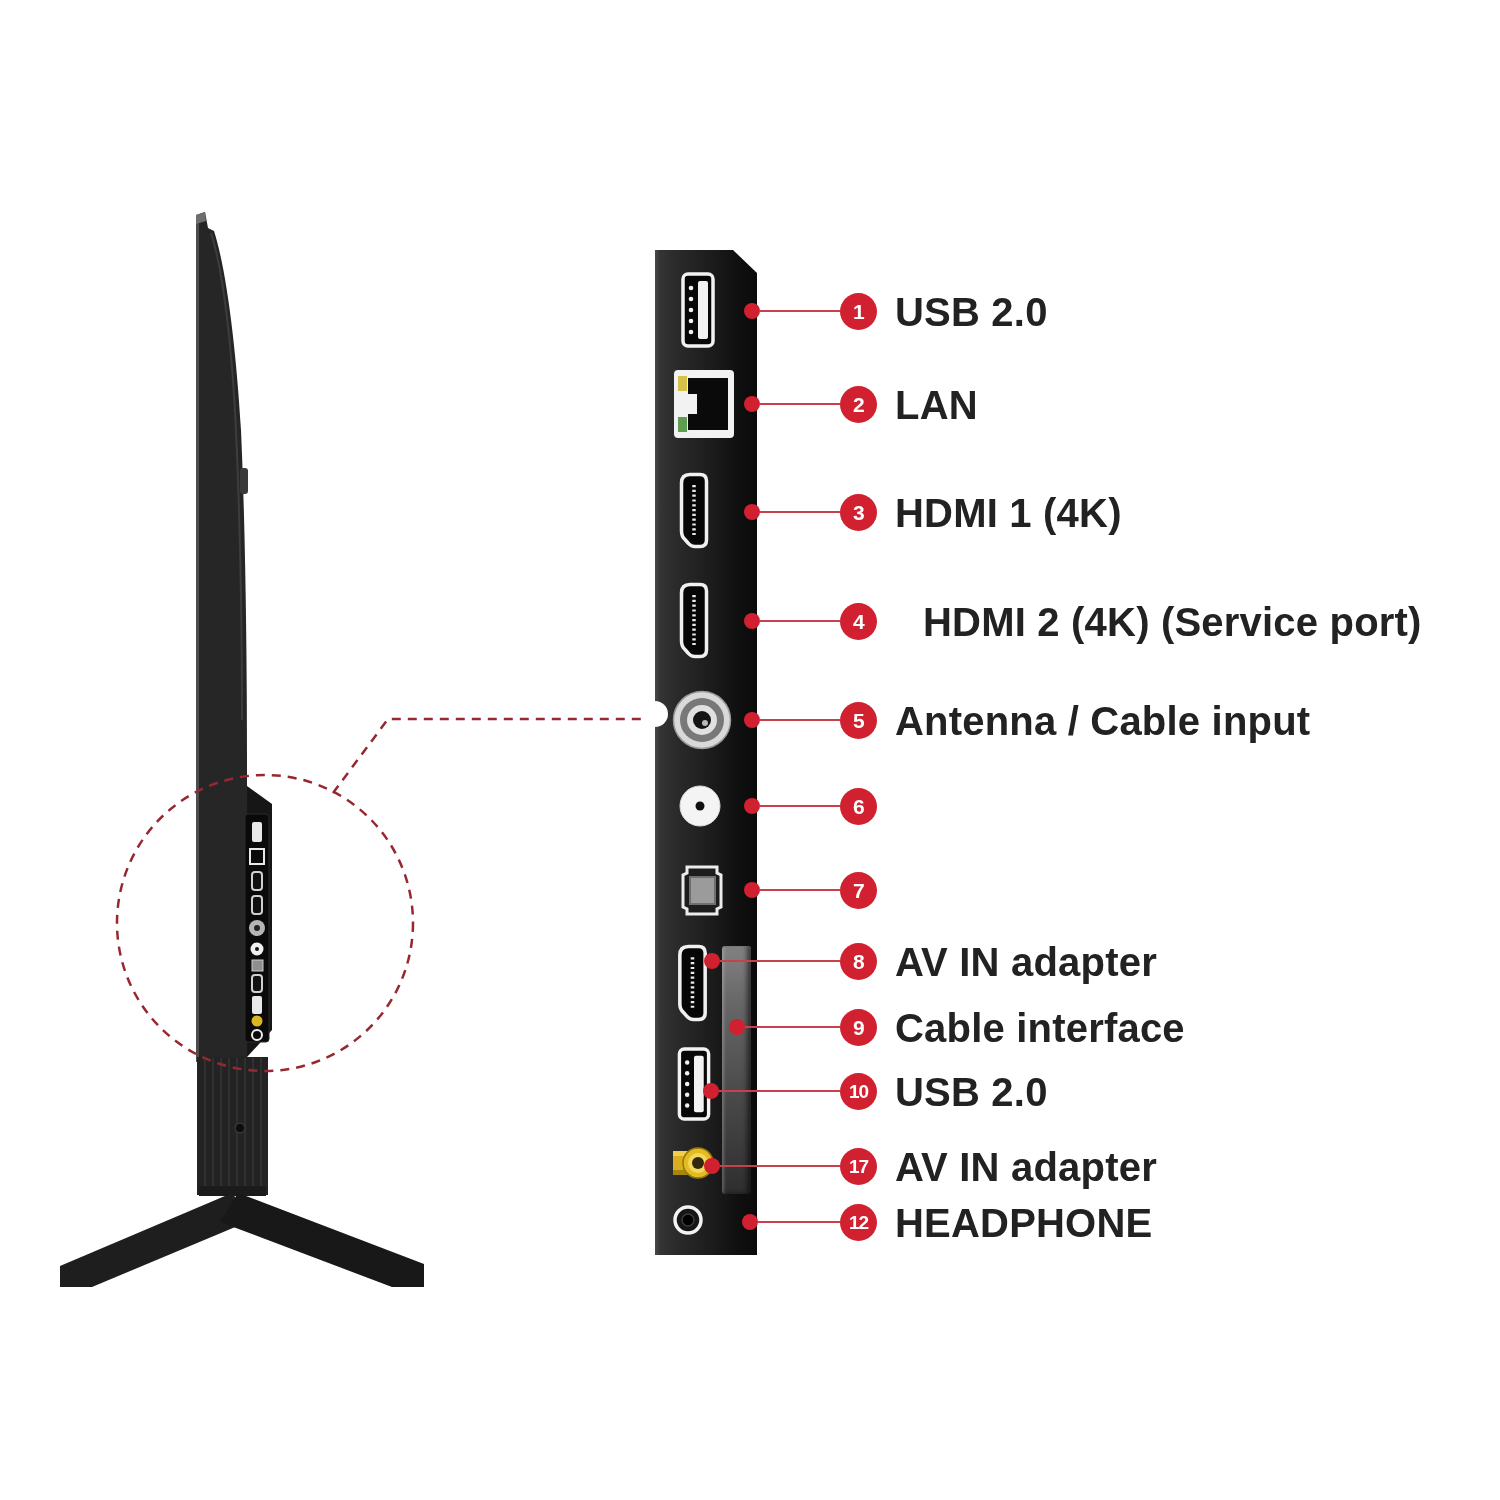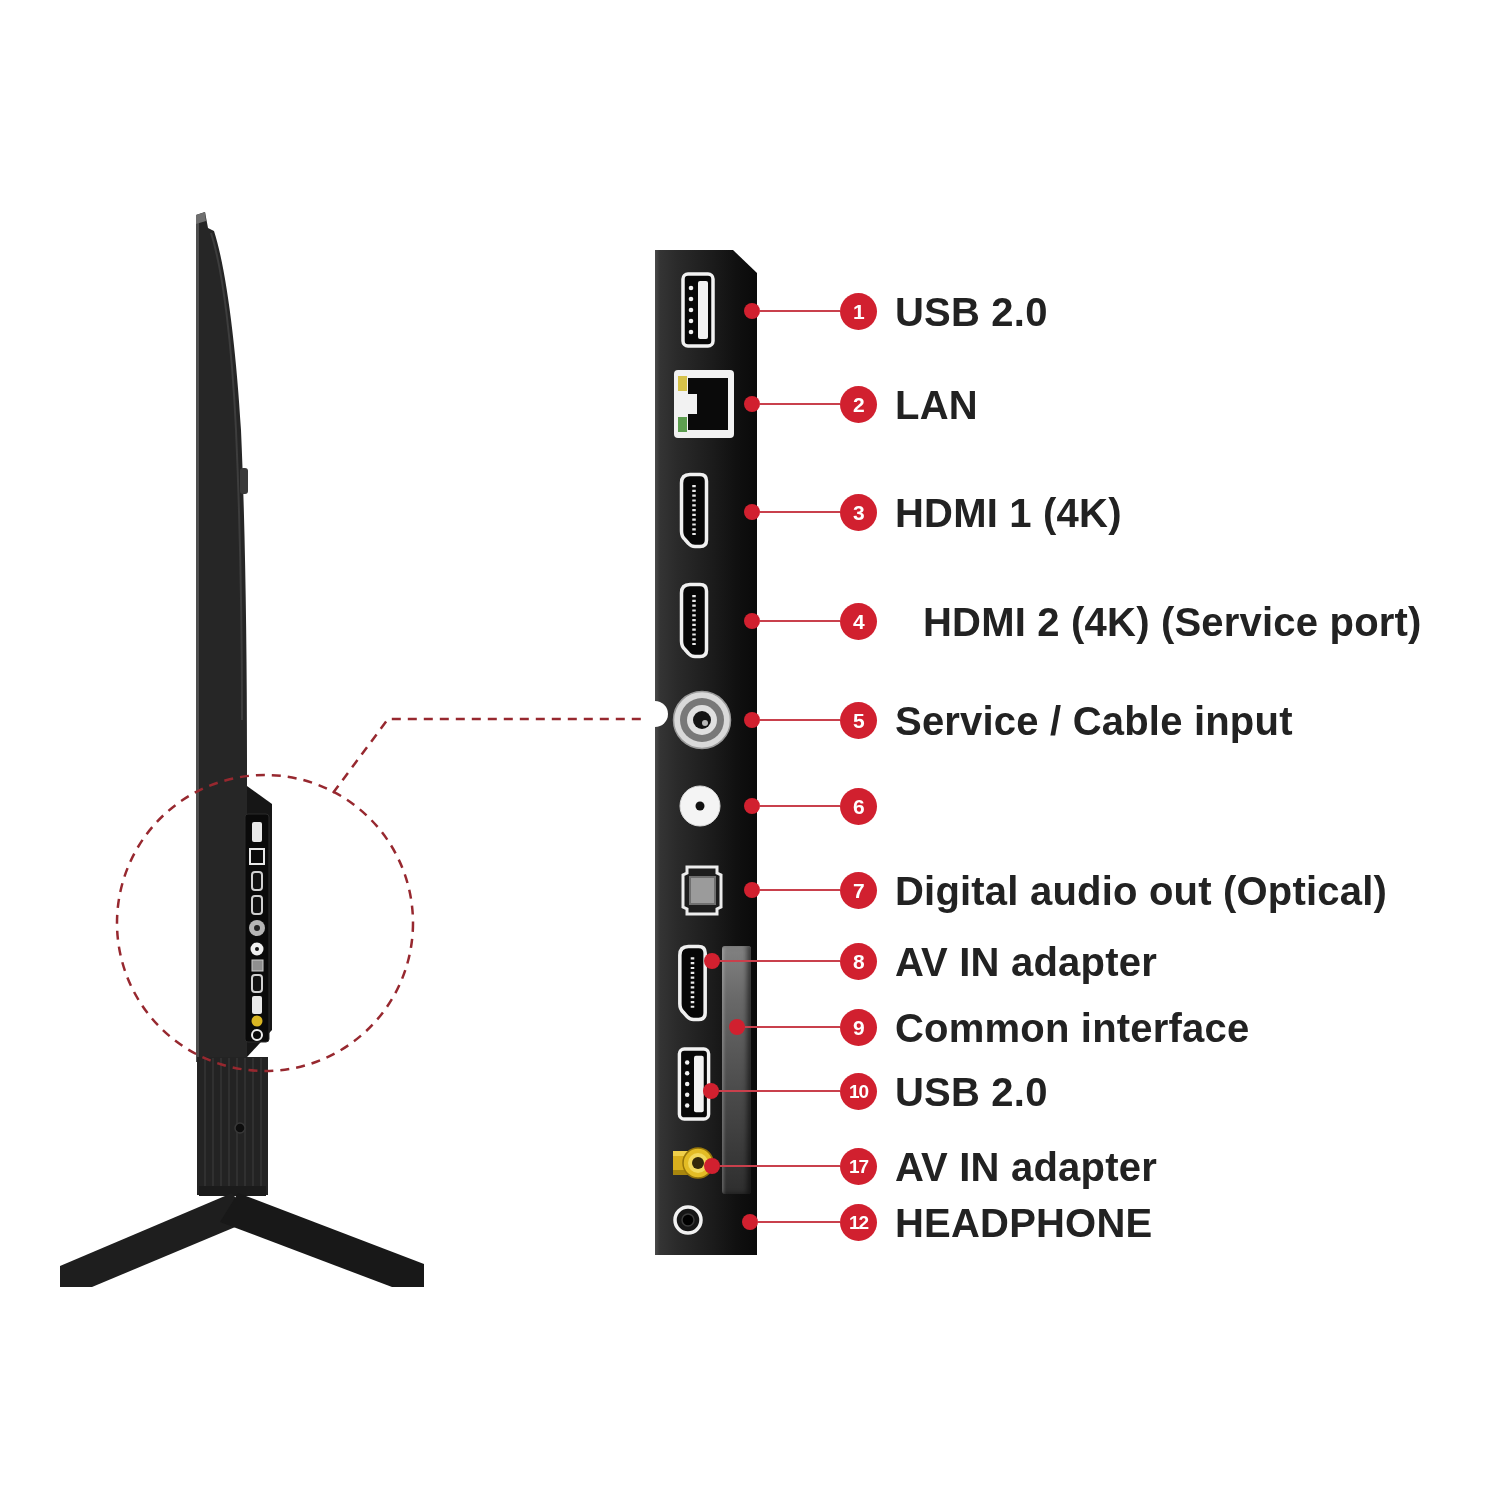--- a/index.html
+++ b/index.html
@@ -218,48 +218,47 @@
   <div class="abs badge" style="left:840px;top:603px;">
       <span>4</span>
     </div>
   <div class="abs lbl" style="left:923px;top:600px;">HDMI 2 (4K) (Service port)</div>
 
   <div class="abs dot" style="left:744px;top:712px;"></div>
   <div class="abs lead" style="left:760px;top:719px;width:80px;"></div>
   <div class="abs badge" style="left:840px;top:702px;">
       <span>5</span>
     </div>
-  <div class="abs lbl" style="left:895px;top:699px;">Service / Cable input</div>
+  <div class="abs lbl" style="left:895px;top:699px;">Antenna / Cable input</div>
 
   <div class="abs dot" style="left:744px;top:798px;"></div>
   <div class="abs lead" style="left:760px;top:805px;width:80px;"></div>
   <div class="abs badge" style="left:840px;top:788px;">
       <span>6</span>
     </div>
 
   <div class="abs dot" style="left:744px;top:882px;"></div>
   <div class="abs lead" style="left:760px;top:889px;width:80px;"></div>
   <div class="abs badge" style="left:840px;top:872px;">
       <span>7</span>
     </div>
-  <div class="abs lbl" style="left:895px;top:869px;">Digital audio out (Optical)</div>
 
   <div class="abs dot" style="left:704px;top:953px;"></div>
   <div class="abs lead" style="left:720px;top:960px;width:120px;"></div>
   <div class="abs badge" style="left:840px;top:943px;">
       <span>8</span>
     </div>
   <div class="abs lbl" style="left:895px;top:940px;">AV IN adapter</div>
 
   <div class="abs dot" style="left:729px;top:1019px;"></div>
   <div class="abs lead" style="left:745px;top:1026px;width:95px;"></div>
   <div class="abs badge" style="left:840px;top:1009px;">
       <span>9</span>
     </div>
-  <div class="abs lbl" style="left:895px;top:1006px;">Common interface</div>
+  <div class="abs lbl" style="left:895px;top:1006px;">Cable interface</div>
 
   <div class="abs dot" style="left:703px;top:1083px;"></div>
   <div class="abs lead" style="left:719px;top:1090px;width:121px;"></div>
   <div class="abs badge two" style="left:840px;top:1073px;">
       <span>10</span>
     </div>
   <div class="abs lbl" style="left:895px;top:1070px;">USB 2.0</div>
 
   <div class="abs dot" style="left:704px;top:1158px;"></div>
   <div class="abs lead" style="left:720px;top:1165px;width:120px;"></div>

